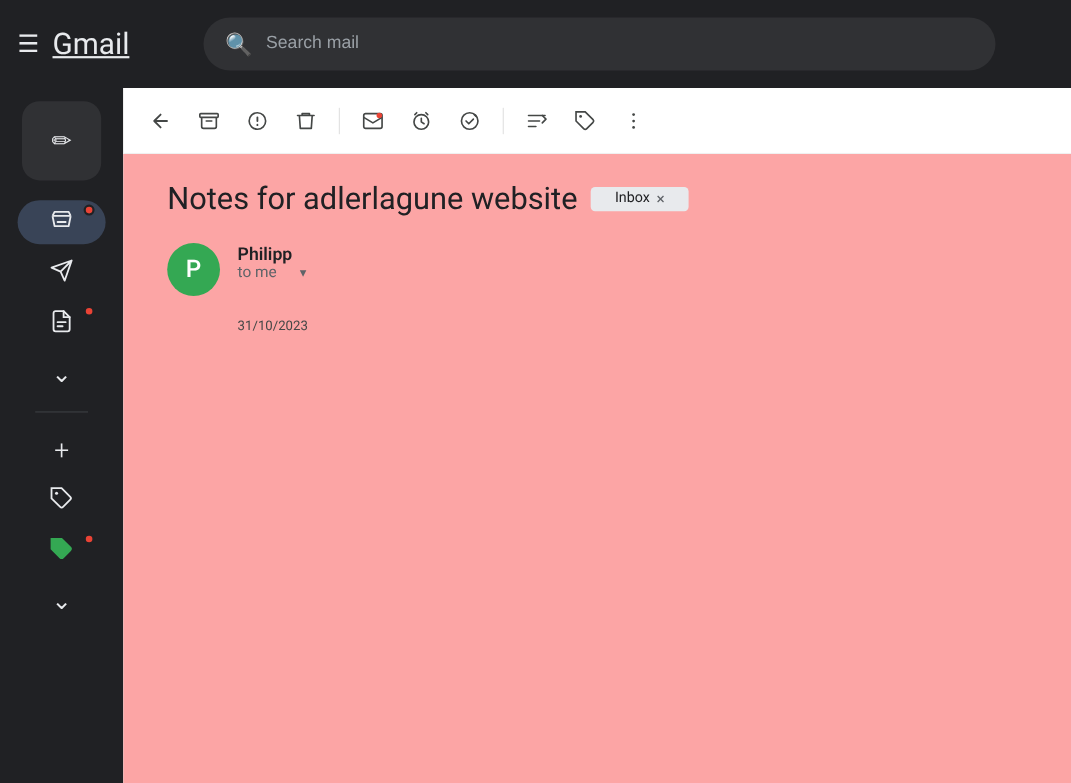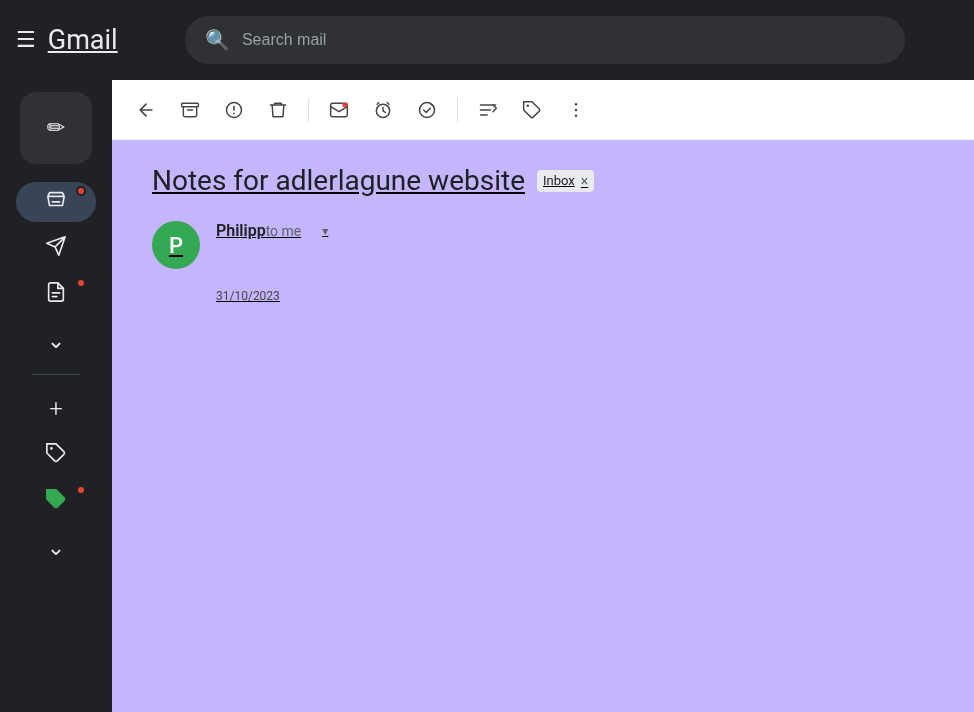--- a/index.html
+++ b/index.html
@@ -84,43 +84,42 @@
       width: 1px;
       height: 24px;
       background: #e0e0e0;
       margin: 0 4px;
     }
 
     
     .email-content {
       flex: 1;
       padding: 24px 40px;
-      background: #c4b5fd;
+      background: #fca5a5;
       overflow-y: auto;
-      text-decoration: underline;
     }
 
     .email-subject-row {
       display: flex;
       align-items: center;
       gap: 12px;
       margin-bottom: 24px;
     }
 
     .email-subject {
       font-size: 28px;
       font-weight: 400;
       color: #202124;
     }
 
     .inbox-badge {
       background: #e8eaed;
       color: #202124;
       font-size: 13px;
-      padding: 3px 6px;
+      padding: 3px 22px;
       border-radius: 4px;
       display: flex;
       align-items: center;
       gap: 6px;
     }
 
     .inbox-badge-x {
       cursor: pointer;
       font-size: 14px;
       color: #5f6368;
@@ -142,21 +141,21 @@
       font-size: 22px;
       font-weight: 500;
       display: flex;
       align-items: center;
       justify-content: center;
       flex-shrink: 0;
     }
 
     .sender-info {
       display: flex;
-      flex-direction: row;
+      flex-direction: column;
     }
 
     .sender-name {
       font-size: 16px;
       font-weight: 600;
       color: #202124;
     }
 
     .to-me {
       display: flex;

